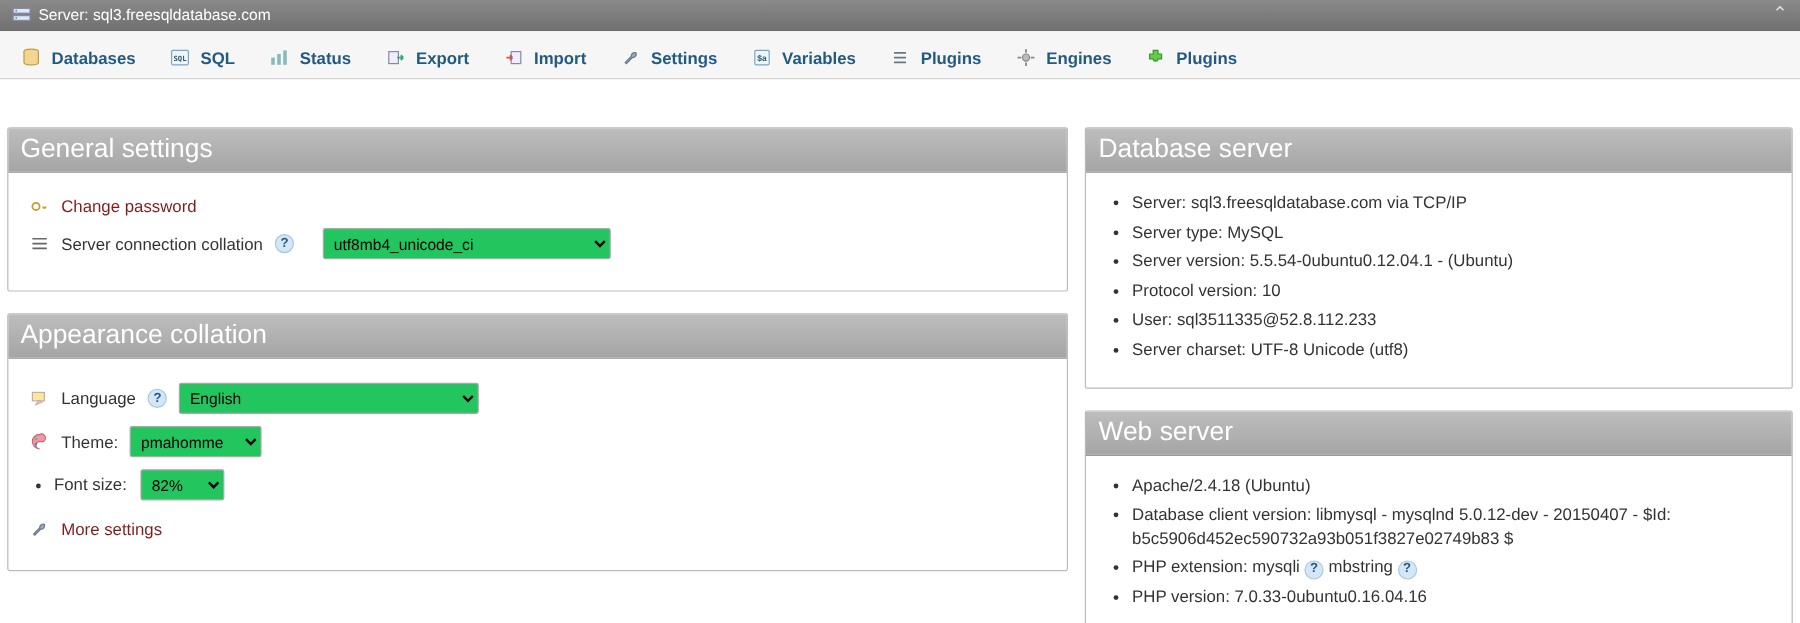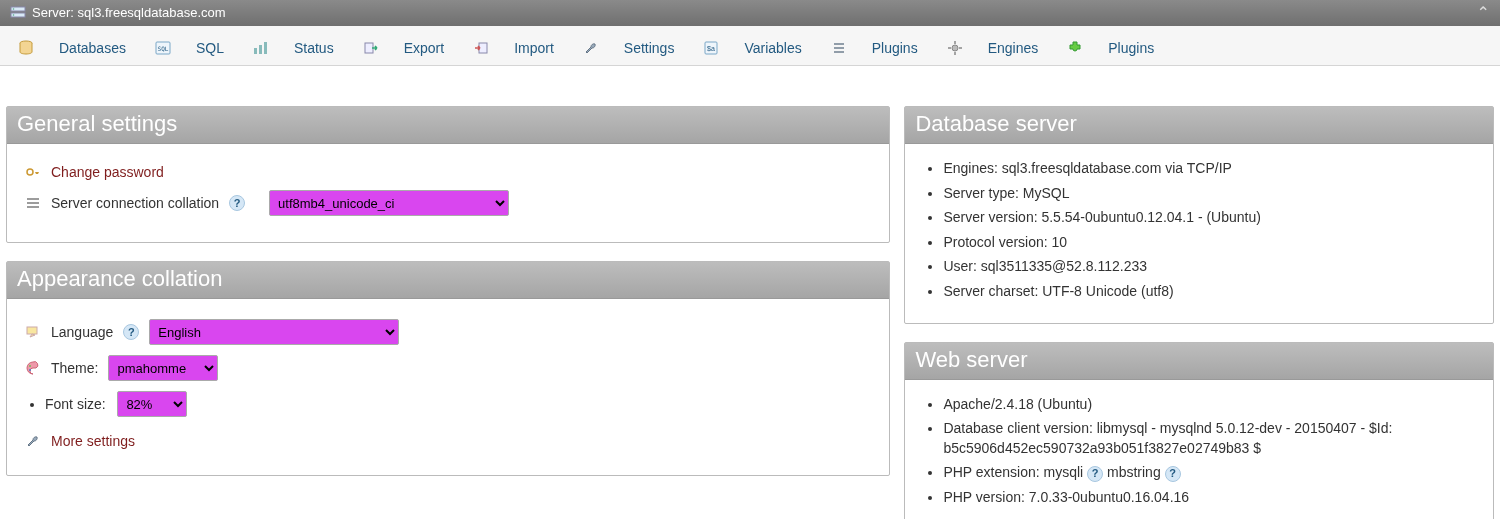--- a/index.html
+++ b/index.html
@@ -8,37 +8,37 @@
 
   
   .breadcrumb { background: linear-gradient(#8a8a8a, #6f6f6f); height:26px; line-height:26px; color:#fff; padding:0 10px; font-size:13px; display:flex; align-items:center; justify-content:space-between; }
   .breadcrumb .left { display:flex; align-items:center; gap:6px; }
   .breadcrumb .arrow { font-size:16px; color:#dcdcdc; }
   .ico { display:inline-flex; width:16px; height:16px; align-items:center; justify-content:center; }
   .ico svg { width:16px; height:16px; }
 
   
   .tabbar { background:#f6f6f6; border-bottom:1px solid #d5d5d5; padding:4px 6px 0 6px; display:flex; gap:2px; height:40px; }
-  .tab { display:flex; align-items:center; gap:24px; padding:6px 14px 6px 10px; border:1px solid transparent; border-bottom:none; border-radius:3px 3px 0 0; color:#235a81; font-weight:normal; font-size:14px; cursor:pointer; }
+  .tab { display:flex; align-items:center; gap:8px; padding:6px 14px 6px 10px; border:1px solid transparent; border-bottom:none; border-radius:3px 3px 0 0; color:#235a81; font-weight:bold; font-size:14px; cursor:pointer; }
   .tab .ico { width:18px; height:18px; }
   .gap { height:12px; }
 
   
   .cols { display:flex; gap:14px; padding:12px 6px;margin-top:16px; }
   .col-left { flex:1 1 60%; min-width:0; }
   .col-right { flex:1 1 40%; min-width:0; }
 
   .panel { border:1px solid #bbb; border-radius:2px; margin-bottom:18px; background:#fff; }
   .panel-h { background:linear-gradient(#bdbdbd, #a5a5a5); color:#fff; font-size:22px; font-weight:normal; padding:4px 10px 6px 10px; border-bottom:1px solid #999; }
   .panel-b { padding:10px 18px 16px 18px; font-size:14px; color:#333; }
 
   .row { display:flex; align-items:center; gap:10px; margin:10px 0; }
   .link { color:#7f1d1d; text-decoration:none; cursor:pointer; }
   .help { width:16px; height:16px; border-radius:50%; background:#d5e7f6; color:#235a81; font-size:11px; font-weight:bold; display:inline-flex; align-items:center; justify-content:center; border:1px solid #a8c7e0; cursor:pointer; }
-  select { font-size:13px; padding:3px 4px; border:1px solid #aaa; background:#d946ef; border-radius:2px; height:26px; }
+  select { font-size:13px; padding:3px 4px; border:1px solid #aaa; background:#22c55e; border-radius:2px; height:26px; }
   select.collation { width:240px; }
   select.lang { width:250px; }
   select.theme { width:110px; }
   select.fontsize { width:70px; }
 
   ul.info { margin:4px 0 4px 20px; padding:0; }
   ul.info li { margin:5px 0; line-height:1.4; list-style:disc; }
   ul.sub { margin:6px 0 6px 20px; padding:0; }
   ul.sub li { list-style:disc; margin:4px 0; }
 
@@ -244,21 +244,21 @@
         </div>
       </div>
     </div>
   </div>
 
   <div class="col-right">
     <div class="panel">
       <div class="panel-h">Database server</div>
       <div class="panel-b">
         <ul class="info">
-          <li>Engines: sql3.freesqldatabase.com via TCP/IP</li>
+          <li>Server: sql3.freesqldatabase.com via TCP/IP</li>
           <li>Server type: MySQL</li>
           <li>Server version: 5.5.54-0ubuntu0.12.04.1 - (Ubuntu)</li>
           <li>Protocol version: 10</li>
           <li>User: sql3511335@52.8.112.233</li>
           <li>Server charset: UTF-8 Unicode (utf8)</li>
         </ul>
       </div>
     </div>
 
     <div class="panel">

